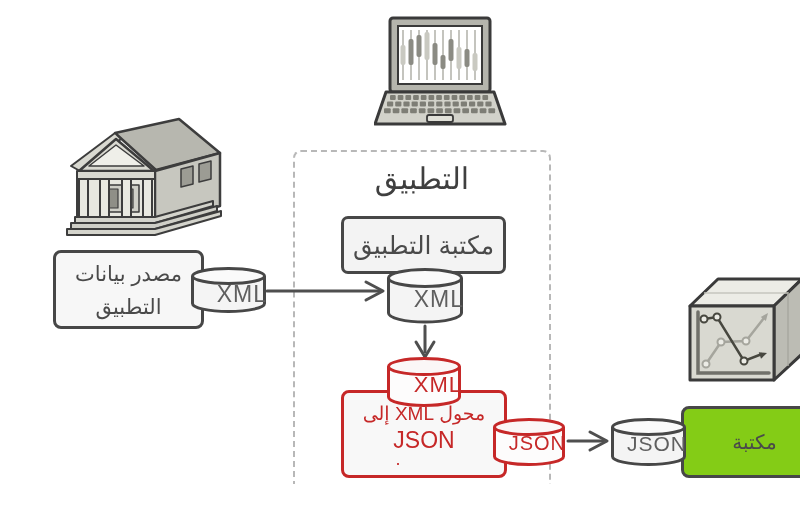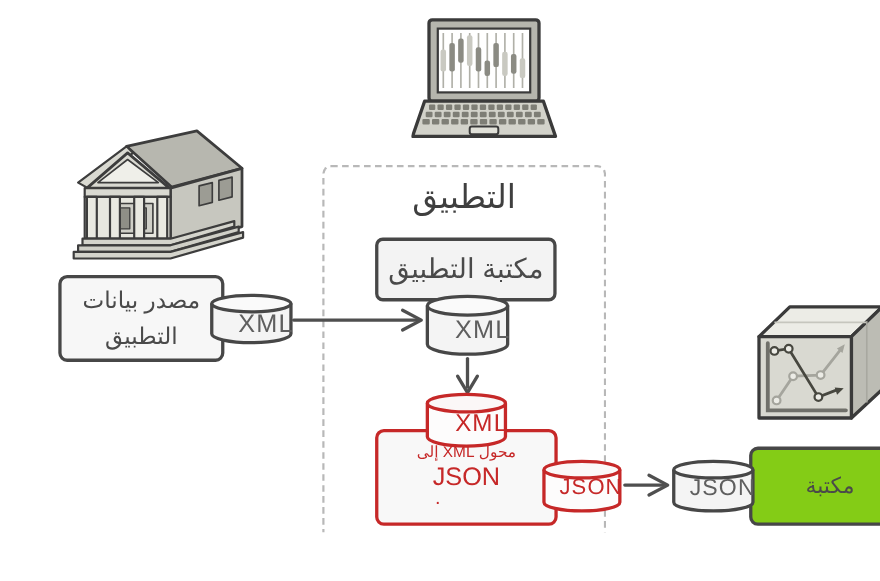--- a/index.html
+++ b/index.html
@@ -25,21 +25,21 @@
     text-align:center;direction:rtl;color:#4a4a4a;
   }
   #source-box{left:14px;top:250px;width:151px;height:79px;font-size:21px;line-height:33px;}
   #classes-box{left:302px;top:216px;width:165px;height:58px;font-size:25px;border-radius:7px;background:#f3f3f3;}
   #analytics-box{left:642px;top:406px;width:147px;height:72px;font-size:20px;line-height:31px;background:#84cc16;}
   #converter-box{
     left:302px;top:390px;width:166px;height:88px;
     border-color:var(--accent-red,#c62828);color:var(--accent-red,#c62828);
     justify-content:flex-start;padding-top:9px;background:#f8f8f8;
   }
-  #converter-box .l1{font-size:14px;direction:rtl;}
+  #converter-box .l1{font-size:19px;direction:rtl;}
   #converter-box .l2{font-size:23px;margin-top:2px;direction:ltr;}
   #converter-box .l3{font-size:18px;line-height:10px;transform:translateX(-26px);}
   
   .cyl{z-index:4;}
   .cyl svg{position:absolute;left:0;top:0;display:block;}
   .cyl-label{
     position:absolute;left:0;right:0;text-align:right;
     color:#5f5f5f;letter-spacing:1px;
   }
   .cyl-red .cyl-label{color:var(--accent-red,#c62828);}

